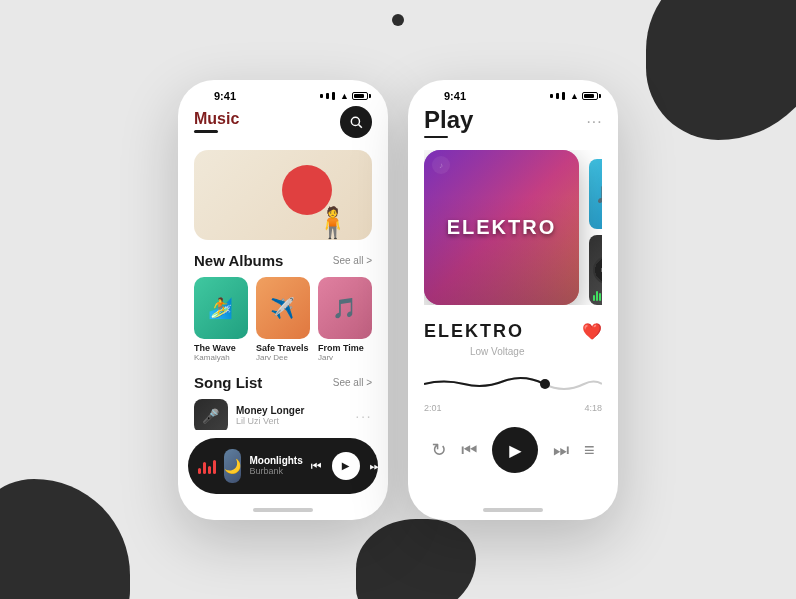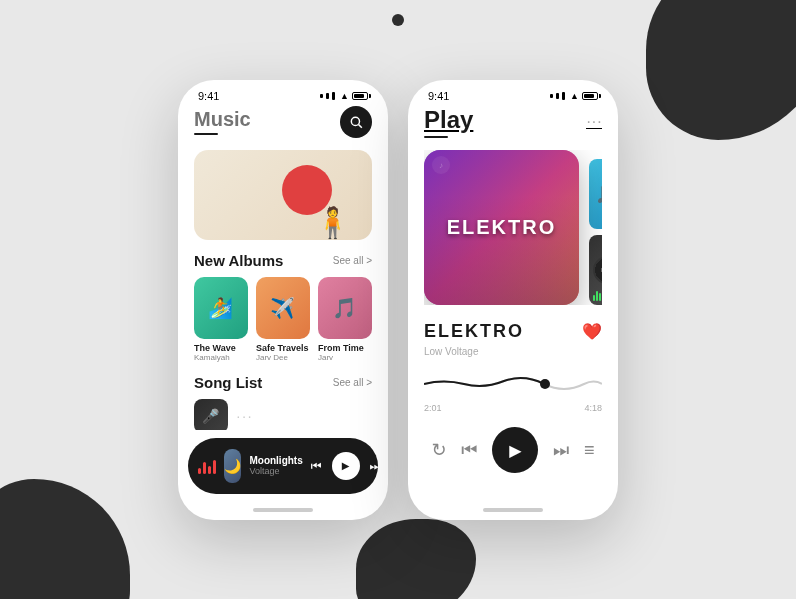--- a/index.html
+++ b/index.html
@@ -70,21 +70,21 @@
 
     
     .status-bar {
       display: flex;
       justify-content: space-between;
       align-items: center;
       padding: 10px 20px 4px;
       font-size: 10px;
       font-weight: 600;
     }
-    .status-bar .time { font-size: 11px; font-weight: 400; }
+    .status-bar .time { font-size: 11px; font-weight: 700; margin-left: 16px; }
     .status-icons { display: flex; gap: 3px; align-items: center; }
     .signal-bar { width: 3px; background: #000; border-radius: 1px; }
     .battery-icon {
       width: 16px; height: 8px; border: 1.5px solid #000; border-radius: 2px;
       position: relative; display: flex; align-items: center; padding: 1px;
     }
     .battery-icon::after {
       content: '';
       position: absolute;
       right: -4px; top: 50%; transform: translateY(-50%);
@@ -99,23 +99,23 @@
       overflow: hidden;
     }
 
     .music-header {
       display: flex;
       justify-content: space-between;
       align-items: center;
       margin-bottom: 12px;
     }
     .music-title {
-      font-size: 20px;
+      font-size: 16px;
       font-weight: 700;
-      color: #737373;
+      color: #7f1d1d;
     }
     .music-title-underline {
       width: 24px;
       height: 2.5px;
       background: #1a1a1a;
       border-radius: 2px;
       margin-top: 2px;
     }
     .search-btn {
       width: 32px;
@@ -285,21 +285,20 @@
       overflow: hidden;
       display: flex;
       flex-direction: column;
     }
 
     .play-header {
       display: flex;
       justify-content: space-between;
       align-items: center;
       margin-bottom: 12px;
-      text-decoration: underline;
     }
     .play-title-wrap {}
     .play-title { font-size: 24px; font-weight: 700; color: #1a1a1a; }
     .play-title-underline {
       width: 24px; height: 2.5px; background: #1a1a1a;
       border-radius: 2px; margin-top: 2px;
     }
     .more-dots { font-size: 16px; color: #aaa; cursor: pointer; }
 
     
@@ -369,21 +368,21 @@
 
     
     .song-detail {
       display: flex;
       justify-content: space-between;
       align-items: center;
       margin-bottom: 4px;
     }
     .song-detail-title { font-size: 18px; font-weight: 700; color: #1a1a1a; letter-spacing: 2px; }
     .heart-btn { font-size: 16px; cursor: pointer; color: #e04040; }
-    .song-detail-sub { font-size: 10px; color: #aaa; margin-bottom: 12px; }
+    .song-detail-sub { font-size: 10px; color: #aaa; margin-bottom: 12px; margin-left: 46px; }
 
     
     .waveform-container { margin-bottom: 4px; position: relative; height: 30px; }
     .waveform-svg { width: 100%; height: 30px; }
     .progress-dot {
       position: absolute;
       width: 10px; height: 10px;
       background: #1a1a1a;
       border-radius: 50%;
       top: 50%;
@@ -515,37 +514,41 @@
       </div>
 
       <div class="section-header">
         <span class="section-title">Song List</span>
         <span class="see-all">See all &gt;</span>
       </div>
 
       <div class="song-list">
         <div class="song-item">
           <div class="song-thumb song-thumb-1">🎤</div>
+          <div class="song-info">
+            <div class="song-name">Money Longer</div>
+            <div class="song-artist">Lil Uzi Vert</div>
+          </div>
           <span class="song-dots">···</span>
         </div>
 
       </div>
     </div>
 
     <div class="bottom-bar">
       <div class="bottom-eq">
         <div class="eq-bar" style="height:6px"></div>
         <div class="eq-bar" style="height:12px"></div>
         <div class="eq-bar" style="height:8px"></div>
         <div class="eq-bar" style="height:14px"></div>
       </div>
       <div class="bottom-thumb">🌙</div>
       <div class="bottom-info">
         <div class="bottom-song">Moonlights</div>
-        <div class="bottom-artist">Voltage</div>
+        <div class="bottom-artist">Burbank</div>
       </div>
       <div class="bottom-controls">
         <span class="ctrl-btn">⏮</span>
         <div class="ctrl-play">▶</div>
         <span class="ctrl-btn">⏭</span>
       </div>
     </div>
 
     <div class="home-indicator"></div>
   </div>

